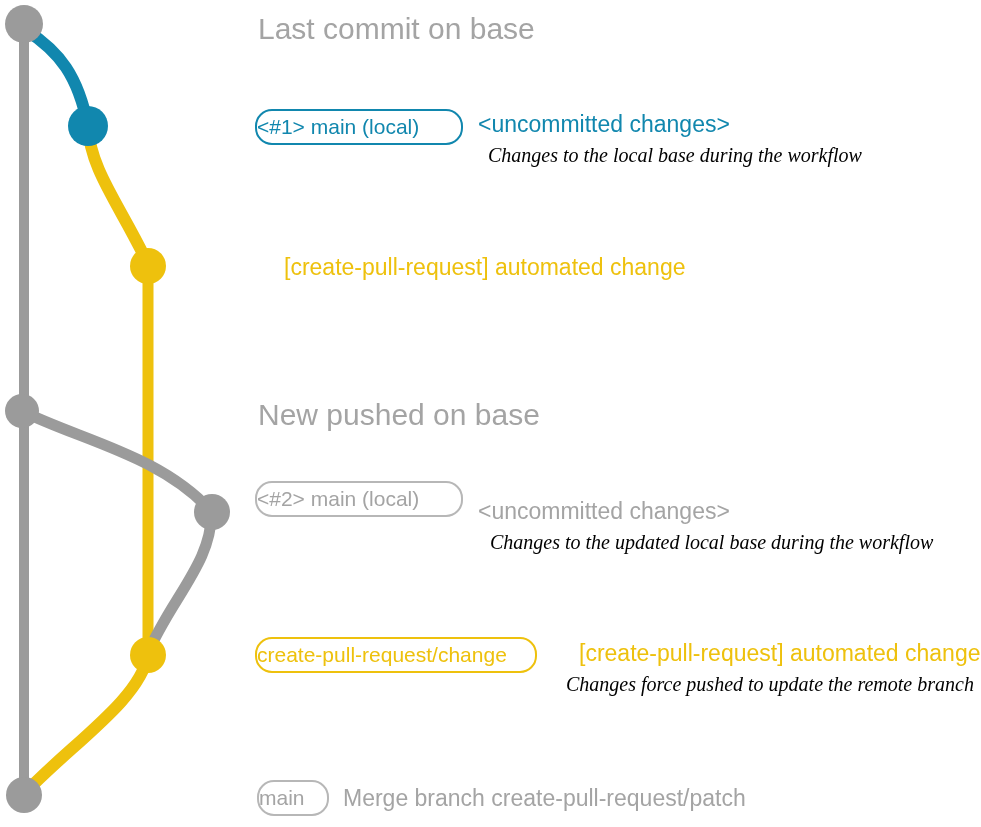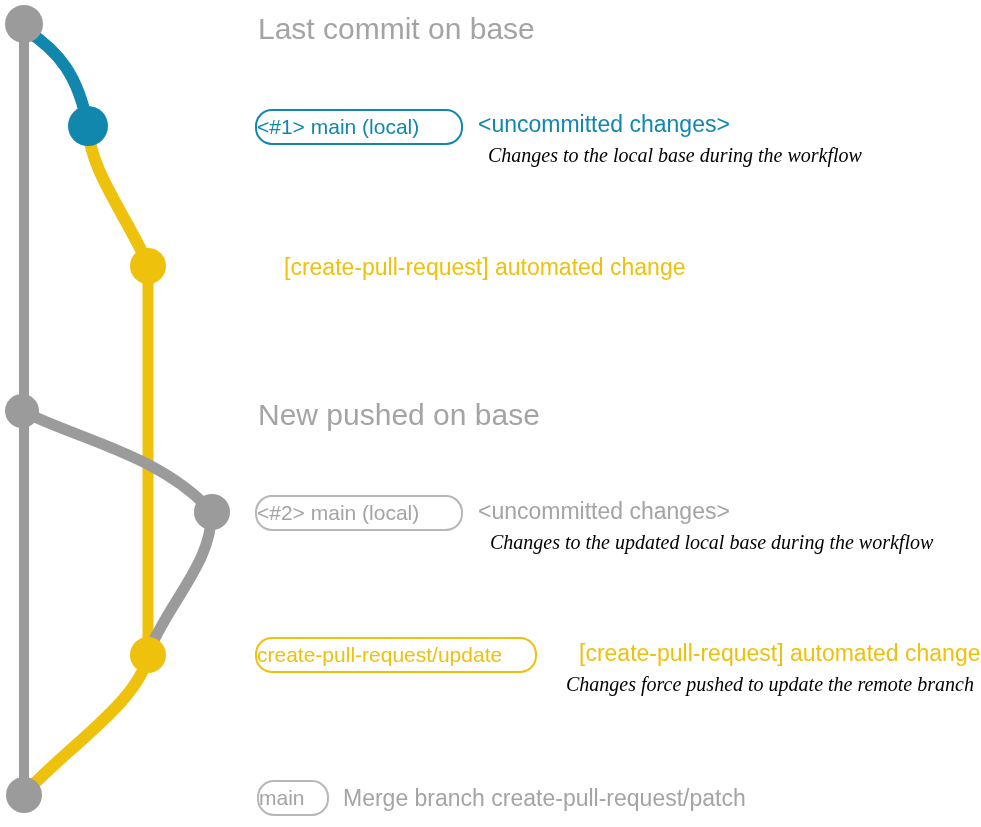--- a/index.html
+++ b/index.html
@@ -90,24 +90,24 @@
   <div class="note" style="left:258px; top:12px">Last commit on base</div>
 
   <div class="badge blue" style="left:255px; top:109px; width:208px">&lt;#1&gt; main (local)</div>
   <div class="msg blue" style="left:478px; top:111px">&lt;uncommitted changes&gt;</div>
   <div class="desc" style="left:488px; top:144px">Changes to the local base during the workflow</div>
 
   <div class="msg yellow" style="left:257px; top:254px">[create-pull-request] automated change</div>
 
   <div class="note" style="left:258px; top:398px">New pushed on base</div>
 
-  <div class="badge gray" style="left:255px; top:495px; width:208px">&lt;#2&gt; main (local)</div>
+  <div class="badge gray" style="left:255px; top:481px; width:208px">&lt;#2&gt; main (local)</div>
   <div class="msg gray" style="left:478px; top:498px">&lt;uncommitted changes&gt;</div>
   <div class="desc" style="left:490px; top:531px">Changes to the updated local base during the workflow</div>
 
-  <div class="badge yellow" style="left:255px; top:637px; width:282px">create-pull-request/update</div>
+  <div class="badge yellow" style="left:255px; top:637px; width:282px">create-pull-request/change</div>
   <div class="msg yellow" style="left:552px; top:640px">[create-pull-request] automated change</div>
   <div class="desc" style="left:566px; top:673px">Changes force pushed to update the remote branch</div>
 
   <div class="badge gray" style="left:257px; top:780px; width:72px">main</div>
   <div class="msg gray" style="left:343px; top:785px">Merge branch create-pull-request/patch</div>
 
 </div>
 
 </body></html>

